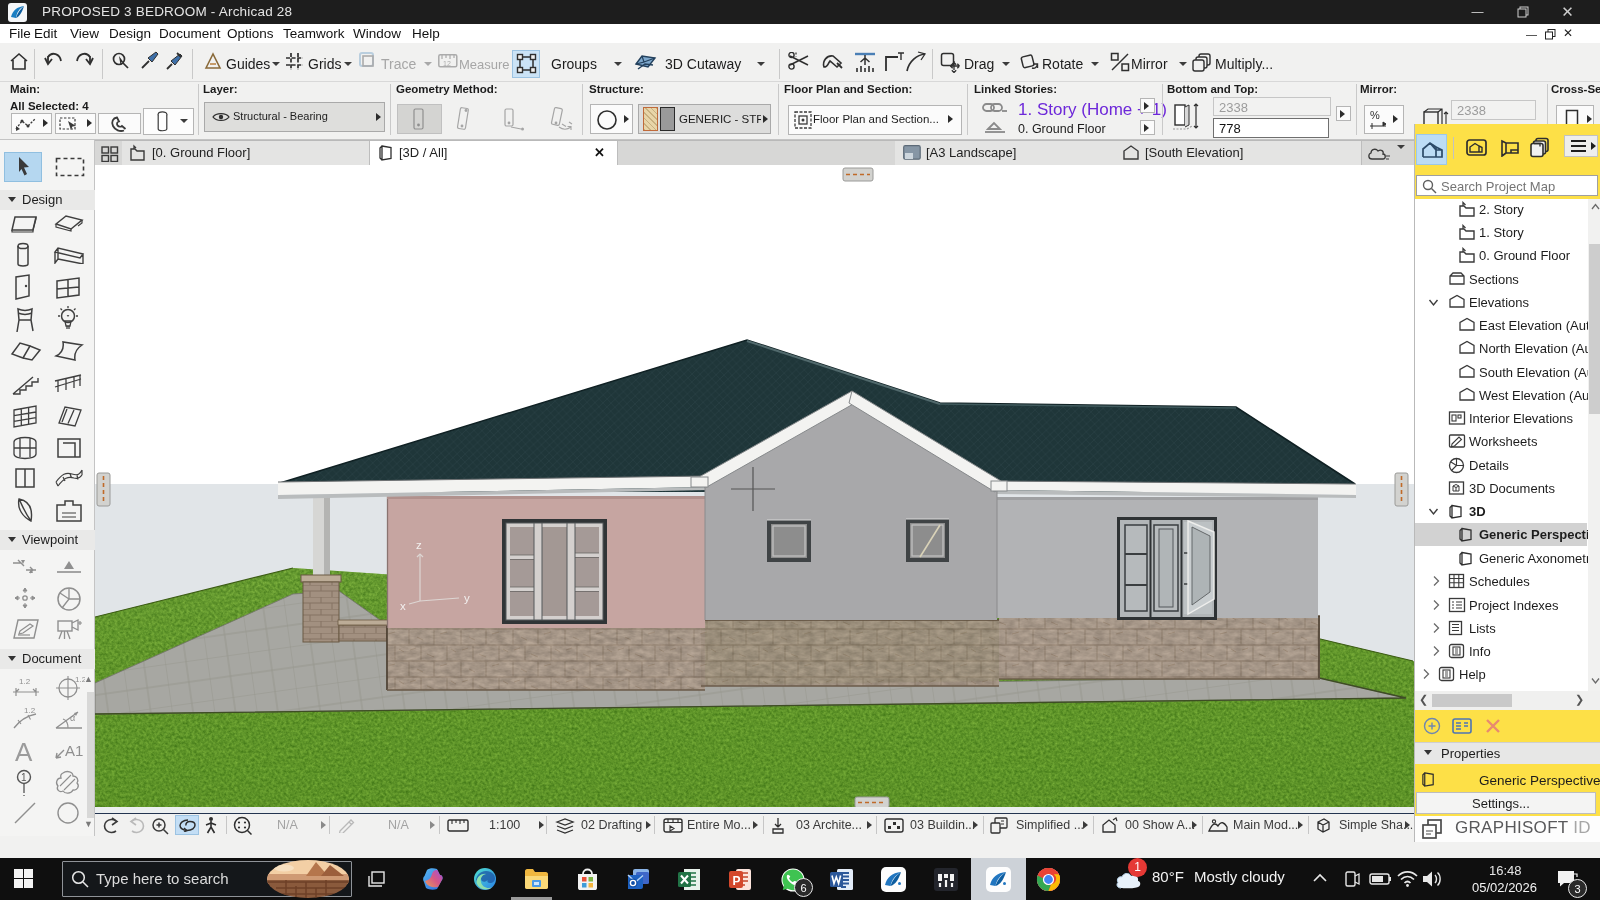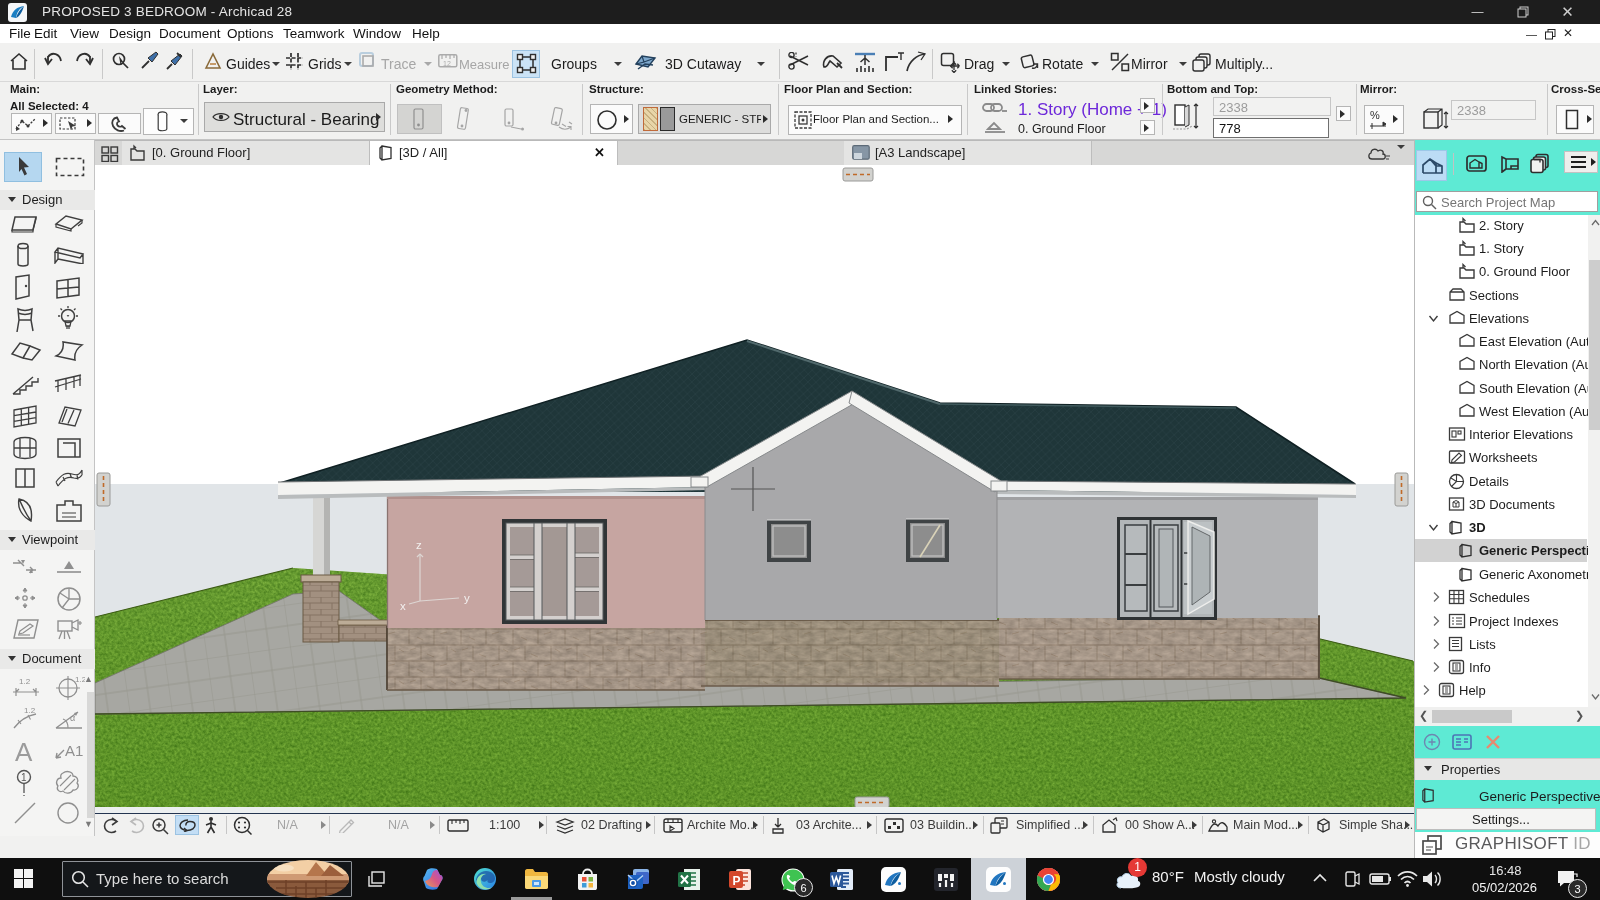--- a/index.html
+++ b/index.html
@@ -33,21 +33,21 @@
   .tab.active { background:#ffffff; }
   
   #toolbox { left:0; top:140px; width:95px; height:696px; background:#f4f4f3; border-right:1px solid #c4c4c4; }
   .sech { position:absolute; left:0; width:95px; height:20px; background:#e9e9e8; font-size:13px; color:#1c1c1c; }
   .sech .cap { position:absolute; left:22px; top:2px; }
   .sech .tri { position:absolute; left:8px; top:7px; width:0; height:0; border-left:4px solid transparent; border-right:4px solid transparent; border-top:5px solid #333; }
   
   #viewport { left:95px; top:165px; width:1320px; height:648px; background:#ffffff; }
   #vpbottomline { left:95px; top:813px; width:1320px; height:1px; background:#233450; }
   
-  #rpanel { left:1414px; top:140px; width:186px; height:718px; background:#5eead4; border-left:1px solid #b9b9b9; }
+  #rpanel { left:1414px; top:124px; width:186px; height:718px; background:#fde047; border-left:1px solid #b9b9b9; }
   
   #statusbar { left:95px; top:814px; width:1319px; height:22px; background:#f1f1f0; font-size:12.5px; color:#3a3a3a; }
   .sbsep { position:absolute; top:2px; height:18px; width:1px; background:#c6c6c6; }
   .sbtx { position:absolute; top:4px; }
   .sbtx.gray { color:#a3a3a3; }
   .sbr { position:absolute; top:7px; width:0; height:0; border-top:4px solid transparent; border-bottom:4px solid transparent; border-left:5px solid #3a3a3a; }
   
   #taskbar { left:0; top:858px; width:1600px; height:42px; background:#0f0f0f; }
 </style>
 </head>
@@ -232,21 +232,21 @@
         <path d="M3.2 3.2 V18 C3.2 20.3 11.8 20.3 11.8 18 V3.2" fill="#fff" stroke="#3a3a3a" stroke-width="1.2"></path>
       </svg>
     <span class="dar" style="left:180px;top:37px"></span>
     <div class="isep" style="left:198px"></div>
     <span class="ilabel" style="left:203px">Layer:</span>
     <div style="position:absolute;left:204px;top:20px;width:181px;height:30px;background:#dededc;border:1px solid #a9a9a9"></div>
     <svg style="position:absolute;left:212px;top:29px" width="18" height="12" viewBox="0 0 18 12">
         <path d="M1 6 C4 1.5 14 1.5 17 6 C14 10.5 4 10.5 1 6 Z" fill="none" stroke="#2e2e2e" stroke-width="1.3"></path>
         <circle cx="9" cy="6" r="2.2" fill="#2e2e2e"></circle>
       </svg>
-    <span style="position:absolute;left:233px;top:28px;font-size:17px;color:#1c1c1c">Structural - Bearing</span>
+    <span style="position:absolute;left:233px;top:28px;font-size:11px;color:#1c1c1c">Structural - Bearing</span>
     <span class="rarr" style="left:376px;top:31px"></span>
     <div class="isep" style="left:390px"></div>
     <span class="ilabel" style="left:396px">Geometry Method:</span>
     <div style="position:absolute;left:397px;top:22px;width:45px;height:30px;background:#d4d4d2;border:1px solid #c0c0c0"></div>
     <svg style="position:absolute;left:412px;top:26px" width="14" height="23" viewBox="0 0 14 23">
         <rect x="2" y="1" width="9" height="20" rx="1.5" fill="none" stroke="#8f8f8f" stroke-width="1.2"></rect>
         <circle cx="6.5" cy="17" r="1.4" fill="#8f8f8f"></circle>
       </svg>
     <svg style="position:absolute;left:455px;top:25px" width="18" height="25" viewBox="0 0 18 25">
         <rect x="4" y="1" width="8" height="21" rx="1.5" fill="none" stroke="#a5a5a5" stroke-width="1.2" transform="rotate(9 8 11)"></rect>
@@ -354,26 +354,32 @@
         </svg>
       <span class="tx" style="left:30px">[0. Ground Floor]</span>
     </div>
     <div class="tab active" style="left:275px;width:248px">
       <svg style="position:absolute;left:8px;top:3px" width="16" height="18" viewBox="0 0 16 18">
           <path d="M4 2 L13 3.5 V14.5 L4 16 Z M4 2 L2 4 V14 L4 16 M4 2" fill="none" stroke="#2e2e2e" stroke-width="1.3"></path>
         </svg>
       <span class="tx" style="left:29px">[3D / All]</span>
       <span style="position:absolute;right:12px;top:4px;font-size:13px;color:#111;font-weight:bold">✕</span>
     </div>
-    <div class="tab" style="left:749px;width:248px">
+    <div class="tab" style="left:800px;width:248px">
       <svg style="position:absolute;left:8px;top:4px" width="18" height="15" viewBox="0 0 18 15">
           <rect x="0.7" y="0.7" width="16.5" height="13.5" rx="1.5" fill="#8696a5" stroke="#5c6a77" stroke-width="1.2"></rect>
           <rect x="2" y="8" width="8" height="6" fill="#cdd6dd"></rect>
         </svg>
       <span class="tx" style="left:31px">[A3 Landscape]</span>
+    </div>
+    <div class="tab" style="left:1019px;width:248px">
+      <svg style="position:absolute;left:8px;top:3px" width="18" height="17" viewBox="0 0 18 17">
+          <path d="M2 15 V7 L9 2 L16 7 V15 Z" fill="none" stroke="#3a3a3a" stroke-width="1.4"></path>
+        </svg>
+      <span class="tx" style="left:31px">[South Elevation]</span>
     </div>
     <svg style="position:absolute;left:1272px;top:6px" width="24" height="15" viewBox="0 0 24 15">
         <path d="M5 12 C1 12 1 7 4 6 C4 2 9 1 11 4 C14 2 17 4 16 7 C19 7 19 12 16 12 Z" fill="none" stroke="#3a3a3a" stroke-width="1.3"></path>
         <path d="M19 9 h4 M19 12 h3" stroke="#3a3a3a" stroke-width="1.2"></path>
       </svg>
     <span class="dar" style="left:1302px;top:4px"></span>
   </div>
   <div class="abs" id="toolbox">
     <div style="position:absolute;left:4px;top:12px;width:38px;height:30px;background:#b5d7f0;border:1px solid #90bfe0"></div>
     <svg style="position:absolute;left:16px;top:16px" width="16" height="21" viewBox="0 0 16 21">
@@ -939,21 +945,21 @@
     <svg style="position:absolute;left:460px;top:3px" width="20" height="17" viewBox="0 0 20 17">
         <path d="M2 5 L10 2 L18 5 L10 8 Z M2 9 L10 12 L18 9 M2 13 L10 16 L18 13" fill="none" stroke="#2e2e2e" stroke-width="1.3"></path>
       </svg>
     <span class="sbtx" style="left:486px">02 Drafting</span>
     <span class="sbr" style="left:551px"></span>
     <div class="sbsep" style="left:559px"></div>
     <svg style="position:absolute;left:568px;top:4px" width="20" height="15" viewBox="0 0 20 15">
         <rect x="1" y="1" width="18" height="13" rx="2" fill="none" stroke="#2e2e2e" stroke-width="1.4"></rect>
         <path d="M1 4.5 H19 M5 1 V4.5 M10 1 V4.5 M15 1 V4.5 M7 8 l4 2.5 l-4 2.5 z" stroke="#2e2e2e" stroke-width="1.1" fill="none"></path>
       </svg>
-    <span class="sbtx" style="left:592px">Archite Mo...</span>
+    <span class="sbtx" style="left:592px">Entire Mo...</span>
     <span class="sbr" style="left:658px"></span>
     <div class="sbsep" style="left:668px"></div>
     <svg style="position:absolute;left:675px;top:3px" width="16" height="17" viewBox="0 0 16 17">
         <path d="M8 1 V10 M8 10 l-3 -3 M8 10 l3 -3 M3 12 h10 v4 h-10 z" fill="none" stroke="#2e2e2e" stroke-width="1.3"></path>
       </svg>
     <span class="sbtx" style="left:701px">03 Archite...</span>
     <span class="sbr" style="left:772px"></span>
     <div class="sbsep" style="left:781px"></div>
     <svg style="position:absolute;left:789px;top:4px" width="20" height="15" viewBox="0 0 20 15">
         <rect x="1" y="1" width="18" height="13" rx="2" fill="none" stroke="#2e2e2e" stroke-width="1.4"></rect>

